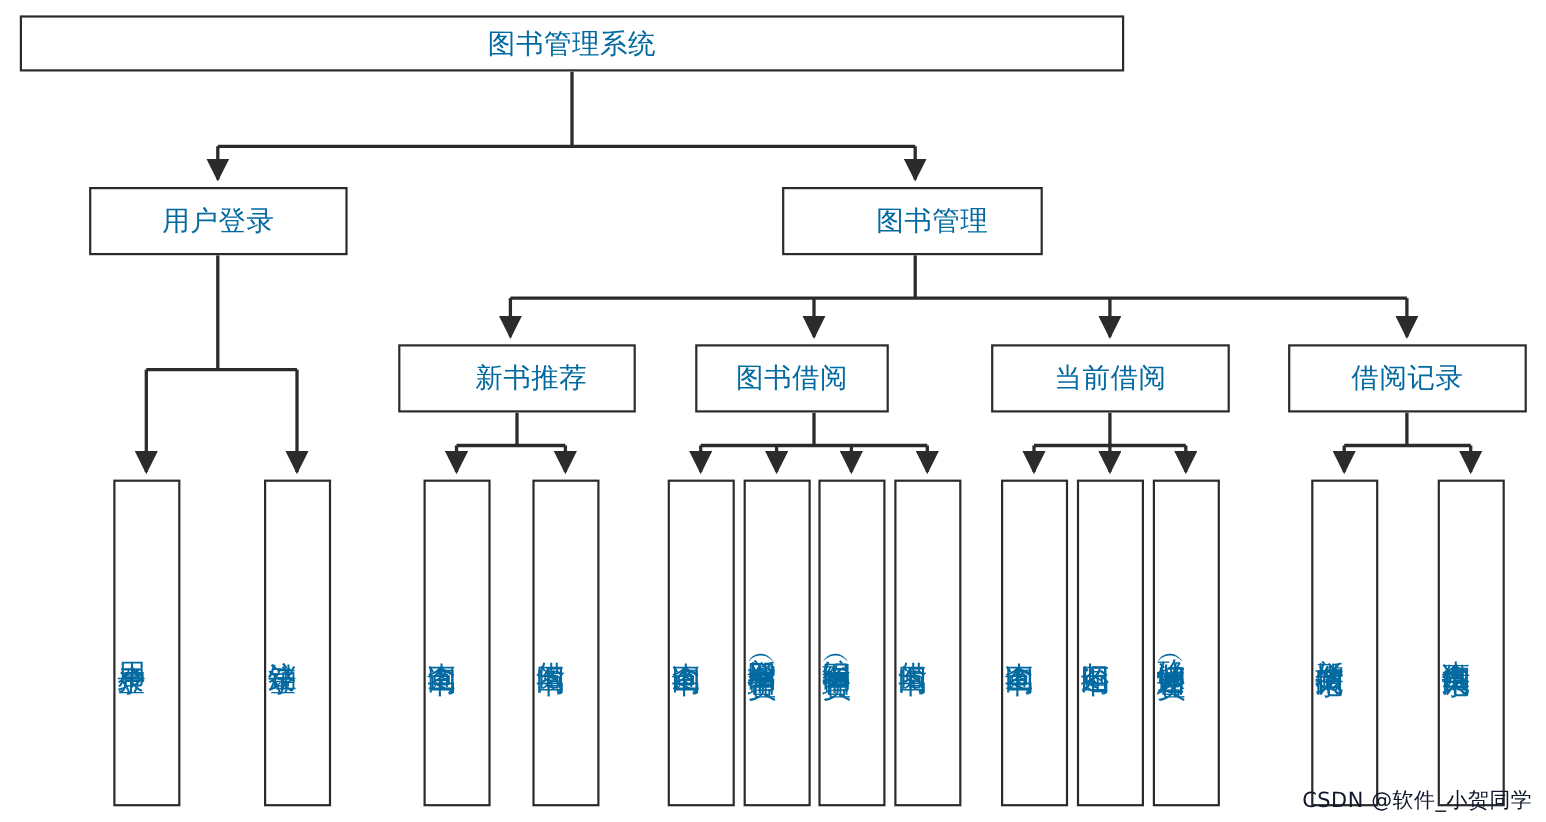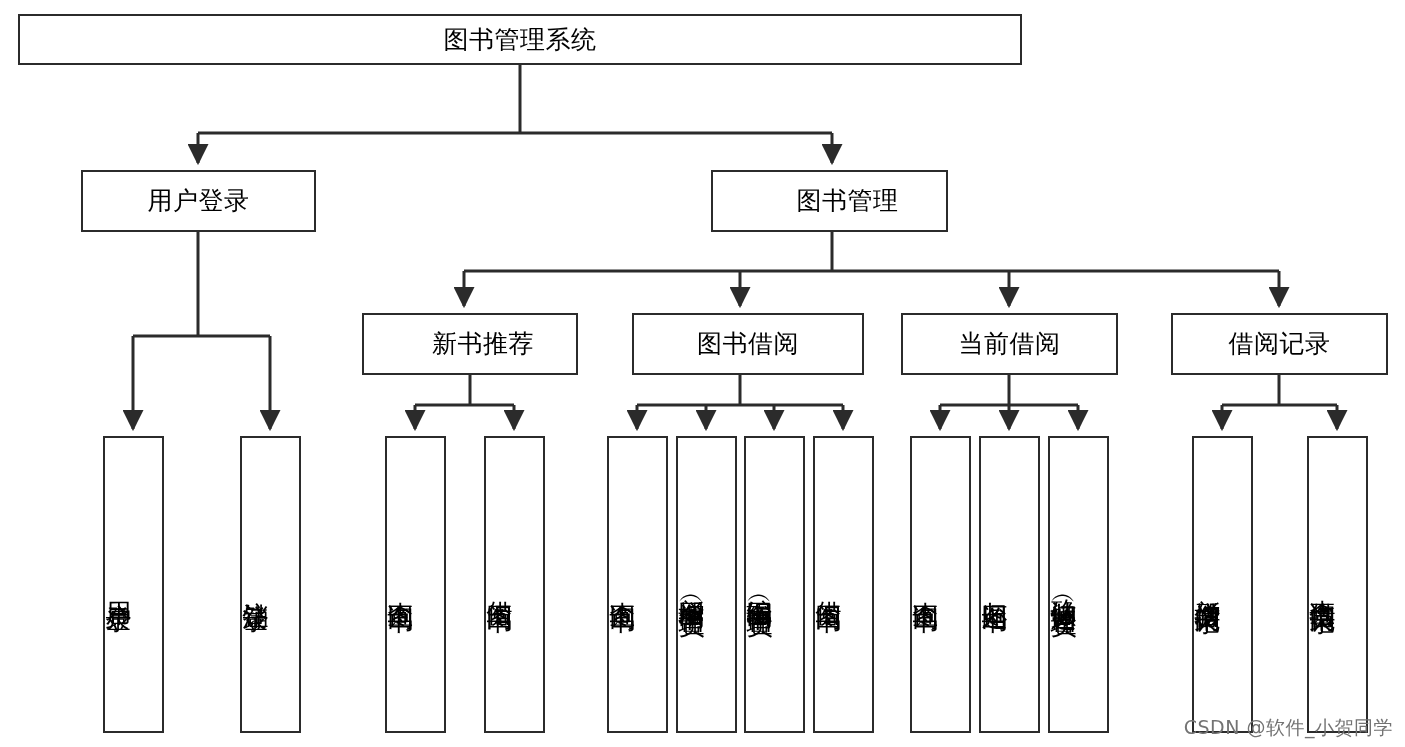--- a/index.html
+++ b/index.html
@@ -27,21 +27,21 @@
     pointer-events: none;
   }
   .node {
     position: absolute;
     box-sizing: border-box;
     background: #ffffff;
     border: 2.5px solid #2b2b2b;
     display: flex;
     align-items: center;
     justify-content: center;
-    color: #000000;
+    color: #0369a1;
   }
   .node .label {
     display: block;
     text-align: center;
     line-height: 1.18;
     letter-spacing: 0.5px;
   }
   
   .node.horiz .label {
     font-size: 25px;
@@ -72,21 +72,21 @@
     margin-top: 4px;
   }
   .node.vert {
     flex-direction: column;
   }
   #watermark {
     position: absolute;
     right: 12px;
     bottom: 6px;
     font-size: 19px;
-    color: #737373;
+    color: #0f172a;
     letter-spacing: 0.5px;
     white-space: nowrap;
     font-family: "DejaVu Sans", "Liberation Sans", sans-serif;
   }
 </style>
 </head>
 <body>
 
 <div id="diagram-root">
 
@@ -147,21 +147,21 @@
   <div class="node horiz" style="left:81px; top:170px; width:235px; height:62px;">
     <span class="label">用户登录</span>
   </div>
   <div class="node horiz" style="left:711px; top:170px; width:237px; height:62px;padding-left:36px;">
     <span class="label">图书管理</span>
   </div>
 
   <div class="node horiz" style="left:362px; top:313px; width:216px; height:62px;padding-left:26px;">
     <span class="label">新书推荐</span>
   </div>
-  <div class="node horiz" style="left:632px; top:313px; width:232px; height:62px;">
+  <div class="node horiz" style="left:632px; top:313px; width:176px; height:62px;">
     <span class="label">图书借阅</span>
   </div>
   <div class="node horiz" style="left:901px; top:313px; width:217px; height:62px;">
     <span class="label">当前借阅</span>
   </div>
   <div class="node horiz" style="left:1171px; top:313px; width:217px; height:62px;">
     <span class="label">借阅记录</span>
   </div>
 
   <div class="node vert center" style="left:103px; top:436px; width:61px; height:297px;">

